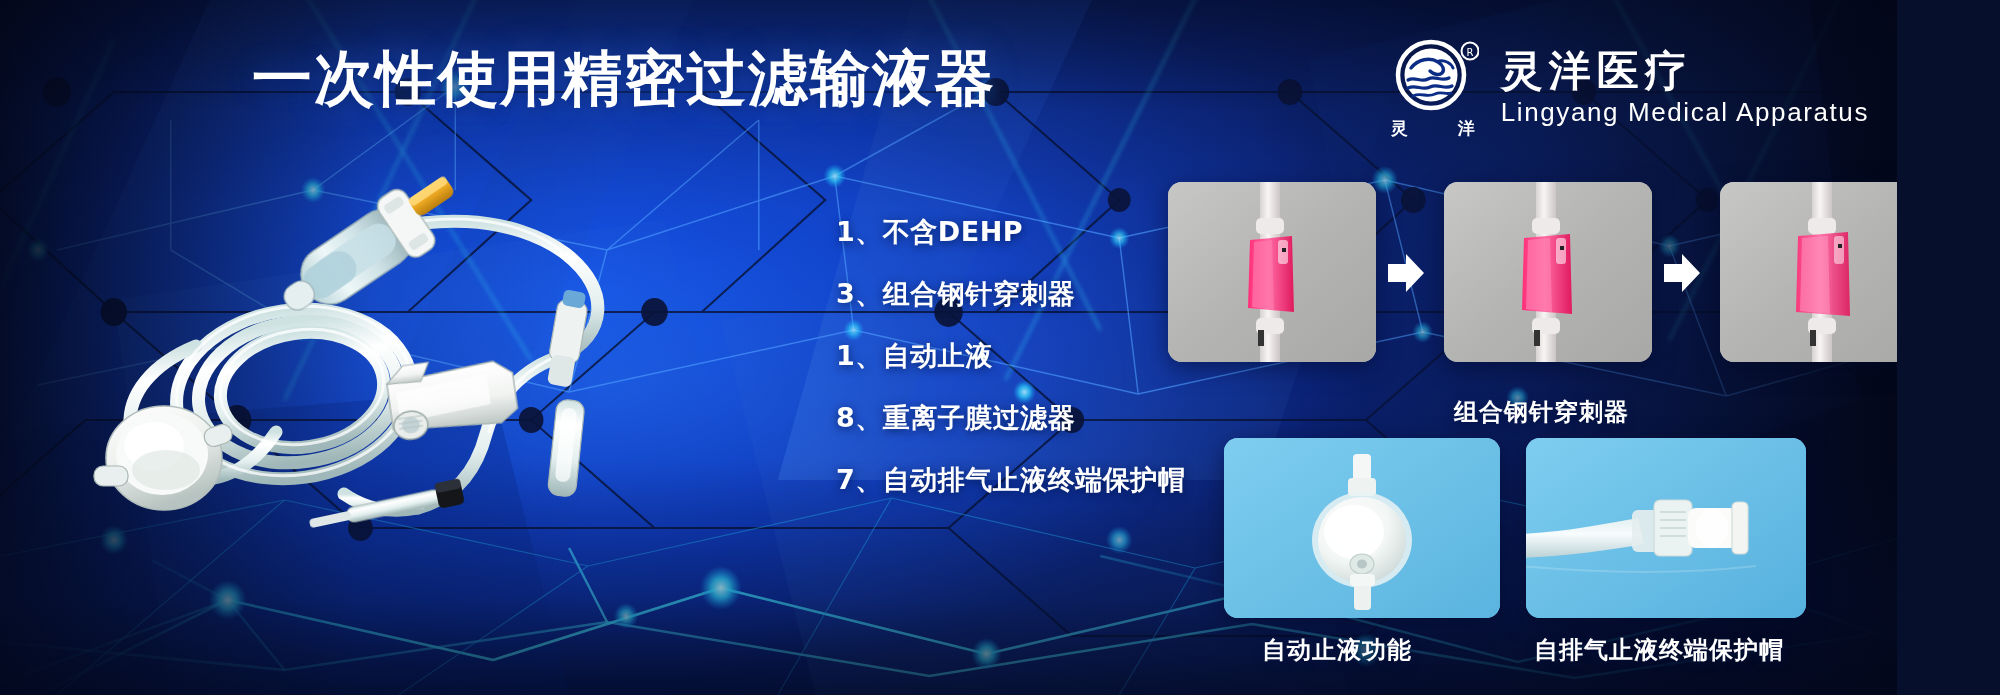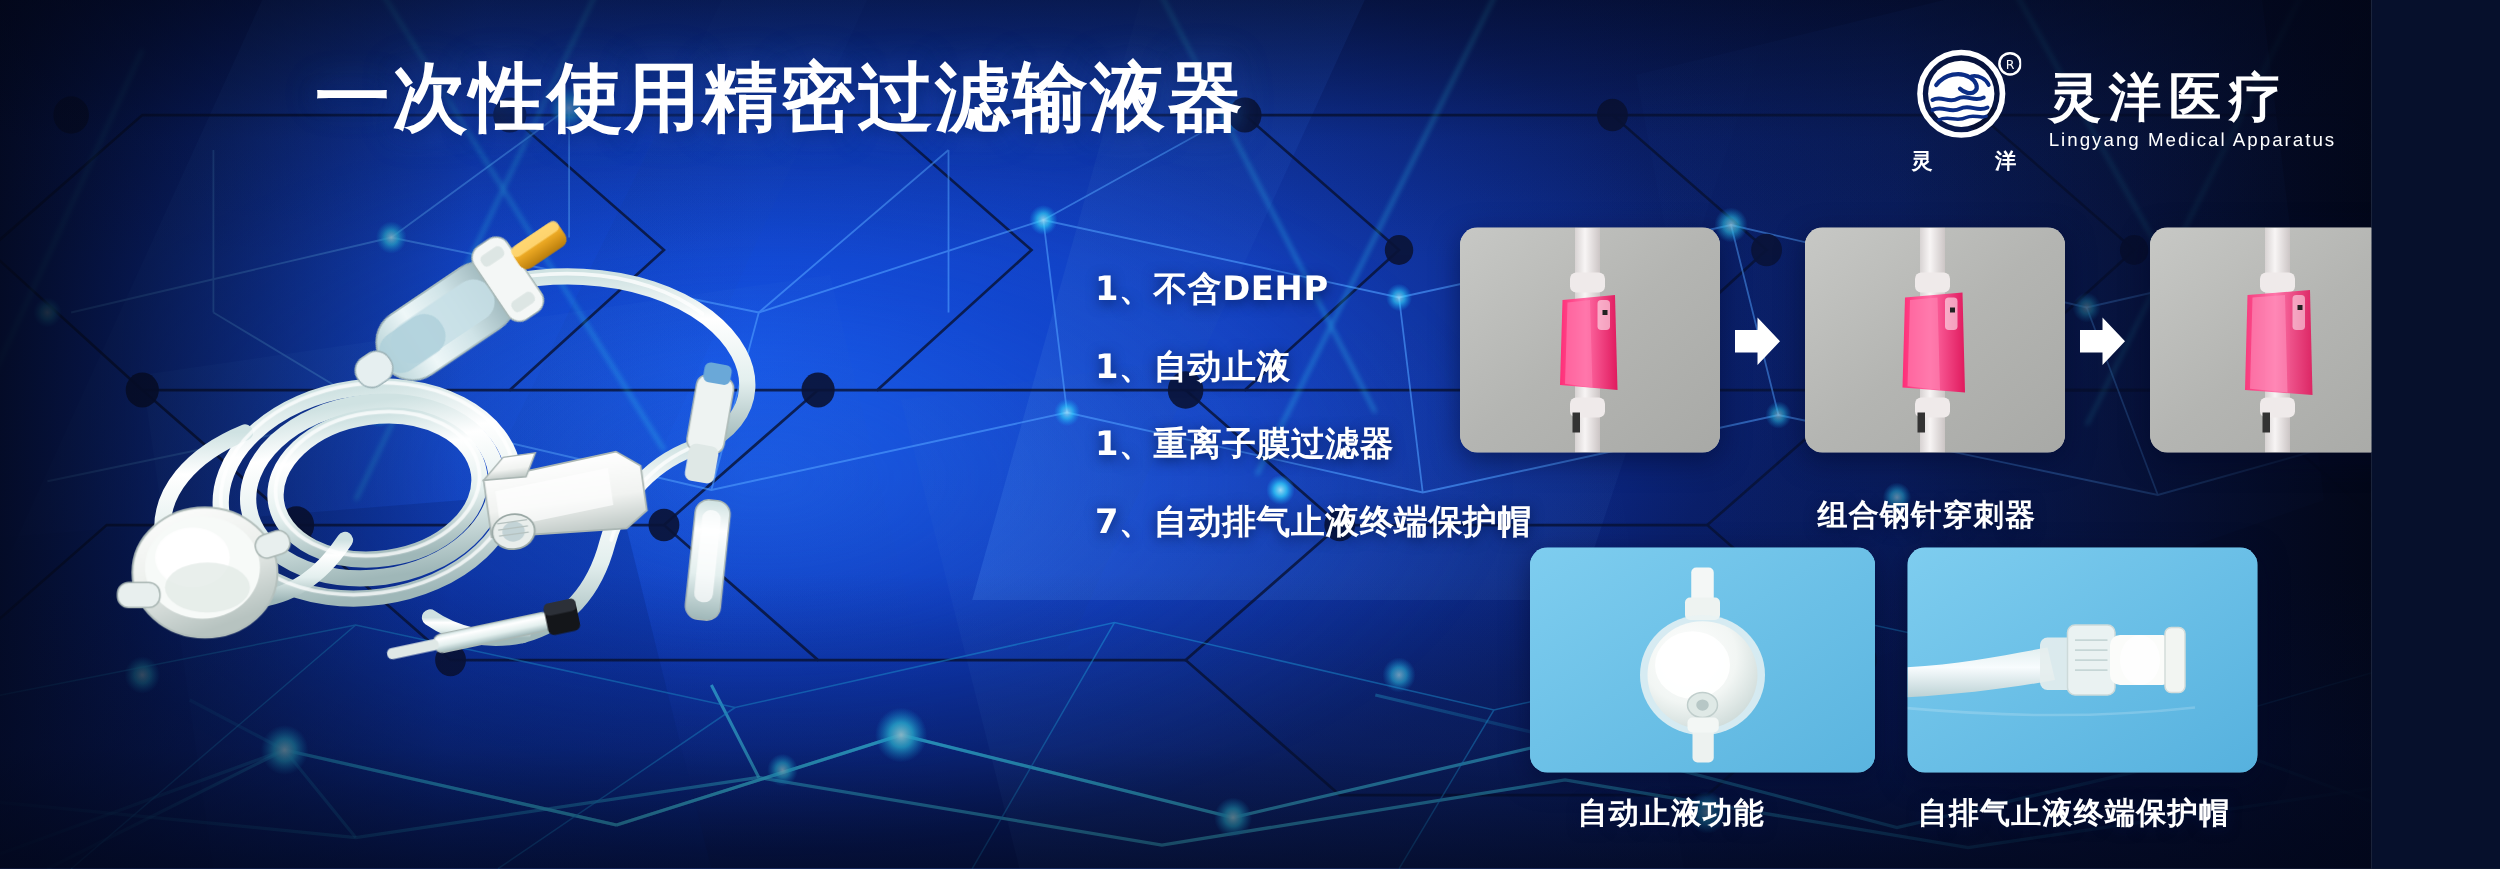--- a/index.html
+++ b/index.html
@@ -78,29 +78,29 @@
     display:flex; justify-content:space-between; padding:0 4px;
     font-size:17px; color:#fff; font-weight:700; letter-spacing:0;
     font-family:"DejaVu Sans","Liberation Sans",sans-serif;
   }
   .logo-text { display:flex; flex-direction:column; justify-content:flex-start; }
   .logo-cn {
     font-size:42px; font-weight:600; color:#fff; letter-spacing:6px; line-height:1.08;
     font-family:"DejaVu Sans","Liberation Sans",sans-serif;
   }
   .logo-en {
-    font-size:15px; color:#fff; letter-spacing:1.6px; margin-top:4px; font-weight:400;
+    font-size:26px; color:#fff; letter-spacing:1.6px; margin-top:4px; font-weight:400;
     font-family:"Liberation Sans","DejaVu Sans",sans-serif;
   }
 
   
   .features {
     position:absolute; left:836px; top:218px;
     z-index:21;
-    display:flex; flex-direction:column;margin-left:40px;
+    display:flex; flex-direction:column;
   }
   .feature-item {
     font-size:27px;
     font-weight:700;
     color:#ffffff;
     letter-spacing:.5px;
     line-height:1;
     margin-bottom:35px;
     white-space:nowrap;
     text-shadow:0 2px 10px rgba(2,20,70,.75);
@@ -422,22 +422,23 @@
       <g transform="rotate(10 518 200)">
         <rect x="504" y="150" width="30" height="62" rx="9" fill="#eef3f2" stroke="#a9b6b3" stroke-width="1.2"></rect>
         <rect x="508" y="140" width="22" height="16" rx="5" fill="#6aa8d8"></rect>
         <rect x="507" y="206" width="24" height="30" rx="6" fill="#dfe8e6"></rect>
       </g>
     </svg>
   </div>
 
   <div class="features">
     <div class="feature-item">1、不含DEHP</div>
+    <div class="feature-item">3、组合钢针穿刺器</div>
     <div class="feature-item">1、自动止液</div>
-    <div class="feature-item">1、重离子膜过滤器</div>
+    <div class="feature-item">8、重离子膜过滤器</div>
     <div class="feature-item">7、自动排气止液终端保护帽</div>
   </div>
 
   <div class="panel gray p-top-1">
     <svg width="208" height="180" viewBox="0 0 208 180">
       <defs>
         <linearGradient id="bgGray" x1="0" y1="0" x2="1" y2="1">
           <stop offset="0" stop-color="#c7c8c5"></stop>
             <stop offset=".5" stop-color="#b4b5b2"></stop>
             <stop offset="1" stop-color="#a8a9a6"></stop>

